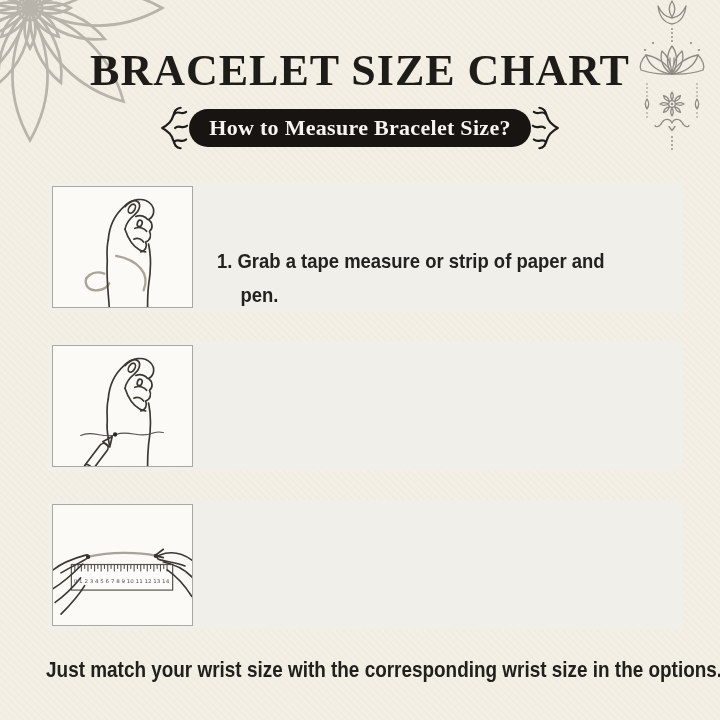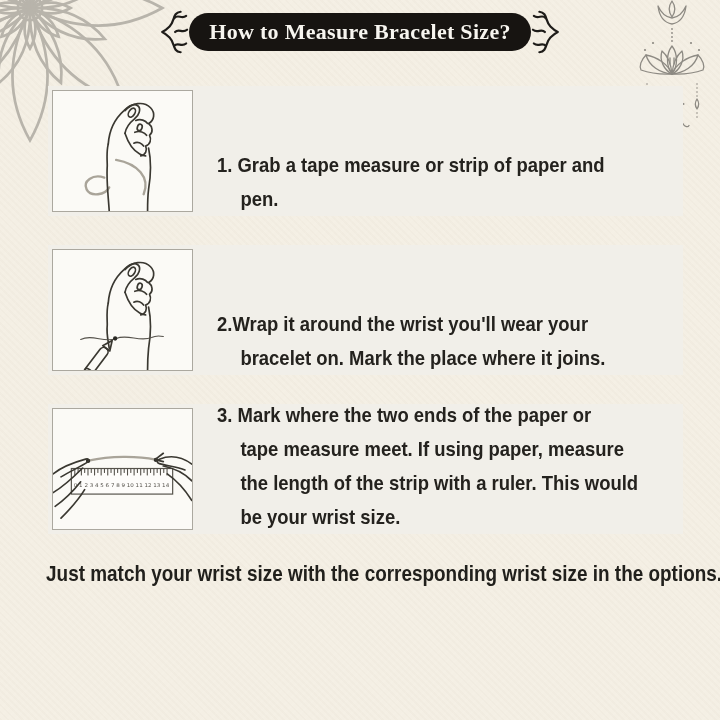--- a/index.html
+++ b/index.html
@@ -161,20 +161,21 @@
     <path class="orn" d="M34,124 C37,118 43,118 45,123 C47,118 53,118 56,124"></path>
     <path class="orn" d="M34,124 C32,127 29,127.5 28,125.5"></path>
     <path class="orn" d="M56,124 C58,127 61,127.5 62,125.5"></path>
     <path class="orn" d="M42,126.5 L45,130.5 L48,126.5"></path>
     <circle class="orn-dot" cx="45" cy="137" r="0.9"></circle>
       <circle class="orn-dot" cx="45" cy="141" r="0.9"></circle>
     <circle class="orn-dot" cx="45" cy="145" r="0.9"></circle>
       <circle class="orn-dot" cx="45" cy="149" r="0.9"></circle>
   </svg>
 
+  <div class="title">BRACELET SIZE CHART</div>
 
   <div class="badge-row">
     <svg class="flourish" viewBox="0 0 40 50" aria-hidden="true">
       <path class="flo" d="M31,3 C22,4 25,13 19,19 C16,22 13,24 11,25 C13,26 16,28 19,31 C25,37 22,46 31,47"></path>
       <path class="flo" d="M24,10 C28,5 32,11.5 37,7.5"></path>
       <path class="flo" d="M25,25 C29,20.5 33,27 38,22.5"></path>
       <path class="flo" d="M24,40 C28,35.5 32,42 37,37.5"></path>
     </svg>
     <div class="badge-pill">How to Measure Bracelet Size?</div>
     <svg class="flourish right" viewBox="0 0 40 50" aria-hidden="true">
@@ -227,26 +228,20 @@
           <path class="ink" d="M97,58 C100,72 99,88 97,100 C96,110 96,116 96,122"></path>
           <path class="ink-thin" d="M28,91 C40,85 52,95 64,90 C76,85 88,94 100,89 C104,87 108,87 112,88" stroke-width="1.5"></path>
           <circle cx="63" cy="90" r="2.2" fill="#2a2823"></circle>
           <g transform="rotate(127 60 92)">
             <path class="ink" d="M60,92 L70,87.5 L70,96.5 Z"></path>
             <rect class="ink" x="70" y="87.5" width="33" height="9" rx="4.5"></rect>
             <ellipse class="ink" cx="100" cy="92" rx="2.6" ry="4.5"></ellipse>
           </g>
         </svg>
       </div>
-      <div class="step-text">
-        <div class="step-lines">
-          <div class="line">2.Wrap it around the wrist you'll wear your</div>
-          <div class="line">bracelet on. Mark the place where it joins.</div>
-        </div>
-      </div>
     </div>
 
     <div class="step-row">
       <div class="illus-box">
         <svg viewBox="0 0 141 122" aria-hidden="true">
           <rect x="18.5" y="60.5" width="103" height="26" fill="#fdfcfa" stroke="#55524b" stroke-width="1.2"></rect>
           <path class="ink-thin" d="M22,61 v6 M28.7,61 v6 M35.4,61 v6 M42.1,61 v6 M48.8,61 v6 M55.5,61 v6 M62.2,61 v6 M68.9,61 v6 M75.6,61 v6 M82.3,61 v6 M89,61 v6 M95.7,61 v6 M102.4,61 v6 M109.1,61 v6 M115.8,61 v6"></path>
           <path class="ink-thin" d="M25.35,61 v3.5 M32.05,61 v3.5 M38.75,61 v3.5 M45.45,61 v3.5 M52.15,61 v3.5 M58.85,61 v3.5 M65.55,61 v3.5 M72.25,61 v3.5 M78.95,61 v3.5 M85.65,61 v3.5 M92.35,61 v3.5 M99.05,61 v3.5 M105.75,61 v3.5 M112.45,61 v3.5"></path>
           <text x="69.5" y="79.5" text-anchor="middle" font-size="5.2" fill="#55524b" font-family="DejaVu Sans, sans-serif" textLength="97" lengthAdjust="spacingAndGlyphs">0 1 2 3 4 5 6 7 8 9 10 11 12 13 14</text>
           <path class="tape" d="M36,52.5 C58,47.5 86,47.5 104,51.5" stroke-width="2.8"></path>
@@ -255,28 +250,20 @@
           <path class="ink" d="M0,66 C10,58 22,54 33,51 C36,50.2 37,52 35,54 C28,58.5 18,63 8,69"></path>
           <path class="ink" d="M0,85 C10,79 20,70 30,60"></path>
           <path class="ink" d="M2,99 C12,92 20,84 28,74"></path>
           <path class="ink" d="M8,111 C18,101 26,92 32,82"></path>
           <path class="ink" d="M141,56 C130,48 118,47 108,51 C105,52.2 105,54.5 108,55.5 C116,58 126,58.5 134,62"></path>
           <path class="ink" d="M112,45 L103.5,51.5 L112,53.5"></path>
           <path class="ink" d="M141,73 C132,64 122,60 112,58"></path>
           <path class="ink" d="M141,93 C134,82 126,73 116,66"></path>
         </svg>
       </div>
-      <div class="step-text">
-        <div class="step-lines">
-          <div class="line">3. Mark where the two ends of the paper or</div>
-          <div class="line">tape measure meet. If using paper, measure</div>
-          <div class="line">the length of the strip with a ruler. This would</div>
-          <div class="line">be your wrist size.</div>
-        </div>
-      </div>
     </div>
 
   </div>
 
   <div class="footer-note">
     <span>Just match your wrist size with the corresponding wrist size in the options.</span>
   </div>
 
 </div>
 

